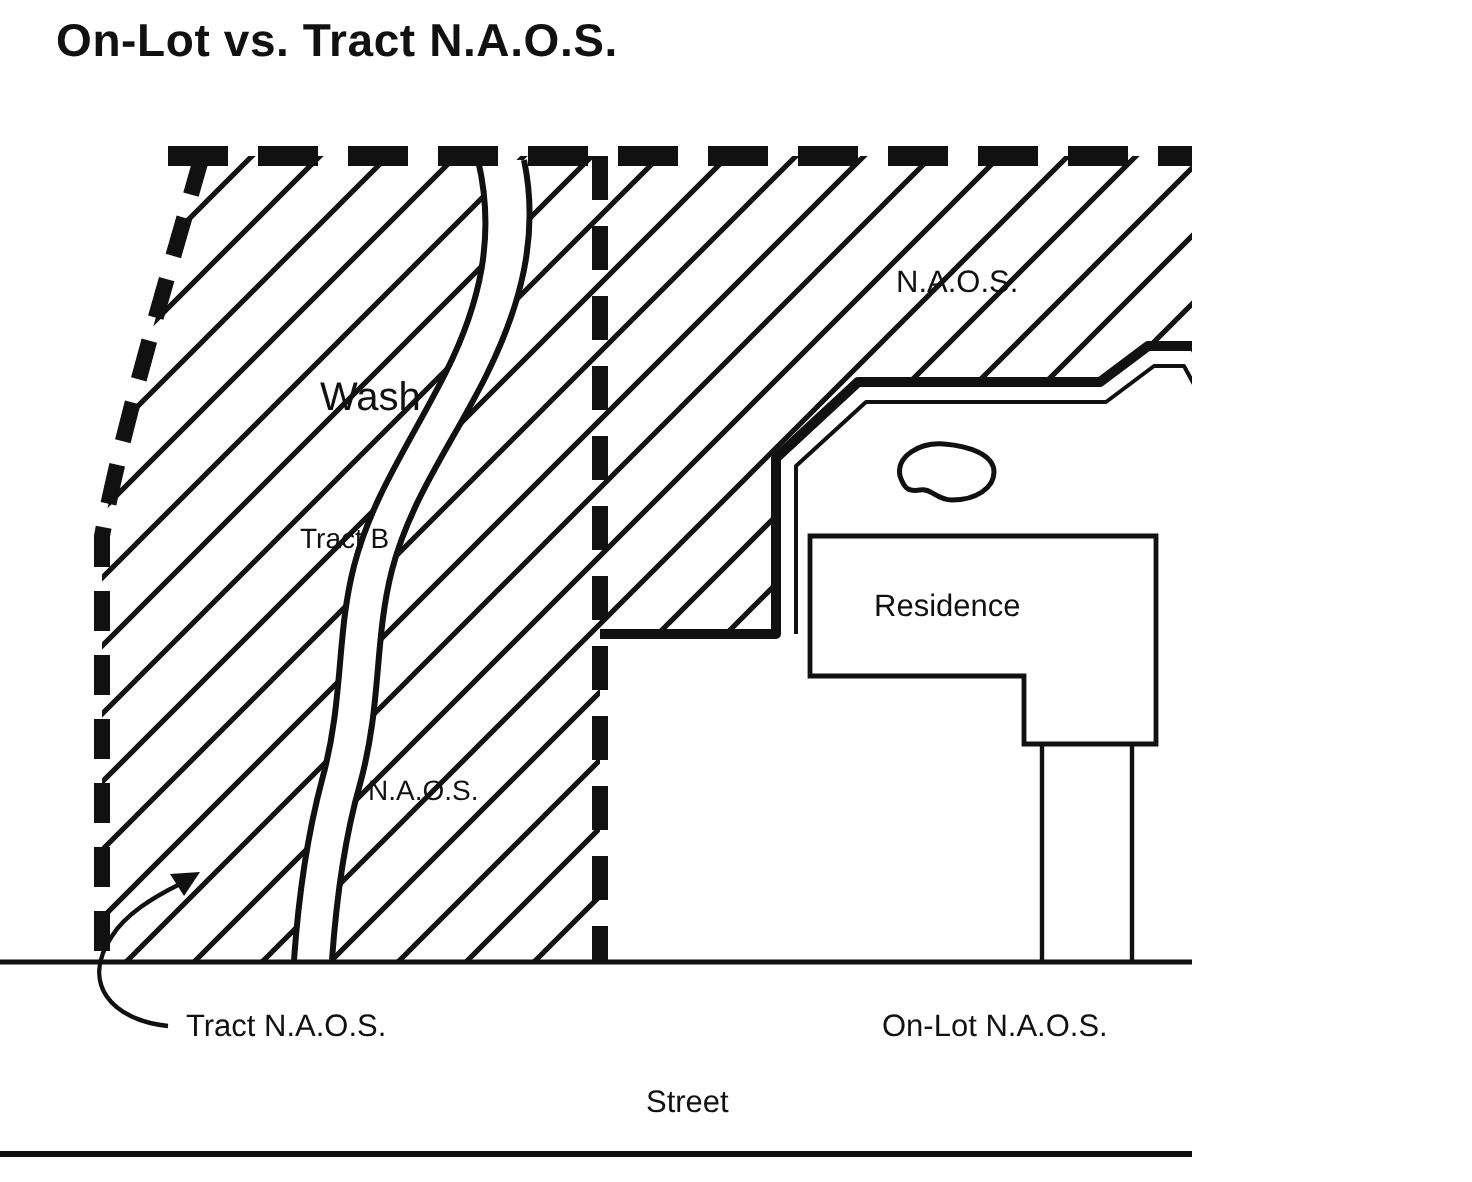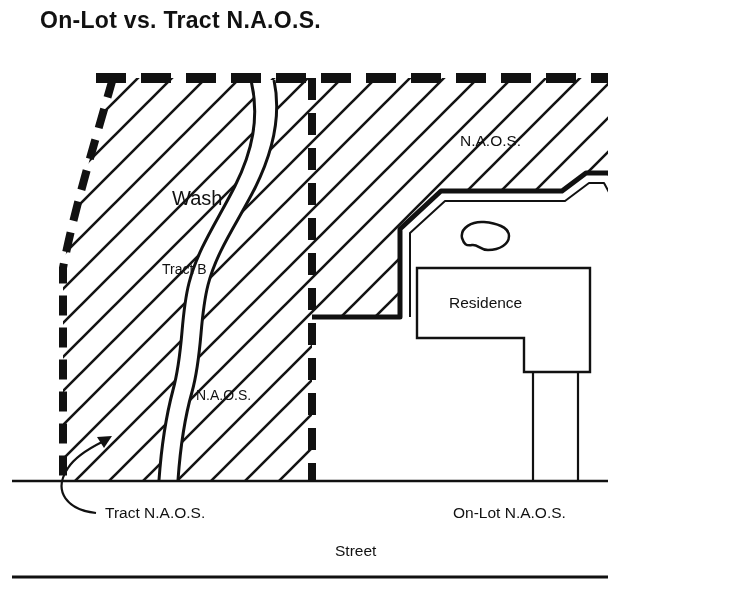--- a/index.html
+++ b/index.html
@@ -1,16 +1,16 @@
 <!DOCTYPE html>
 <html><head>
 <meta charset="utf-8">
 <style>
   html,body{margin:0;padding:0;background:#ffffff;}
-  .stage{position:relative;width:596px;height:591px;background:#ffffff;overflow:hidden;margin-left:12px;}
+  .stage{position:relative;width:596px;height:591px;background:#ffffff;overflow:hidden;}
   svg{display:block;}
   text{font-family:"Liberation Sans", sans-serif;fill:#111111;}
   .title{font-size:23px;font-weight:bold;letter-spacing:0.3px;}
   .lbl-lg{font-size:20px;}
   .lbl-md{font-size:15.5px;}
   .lbl-sm{font-size:14px;}
 </style>
 </head>
 <body>
 

